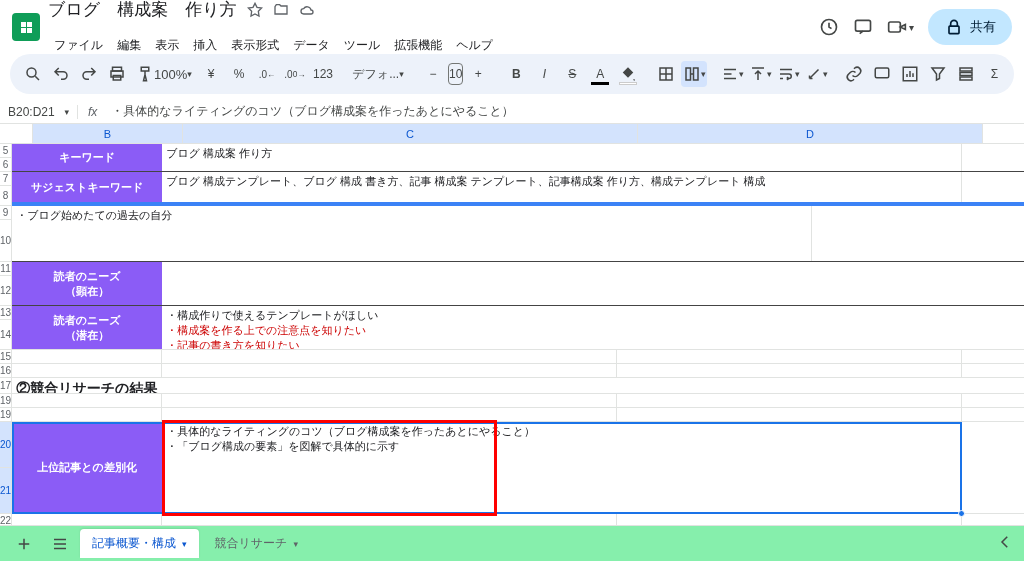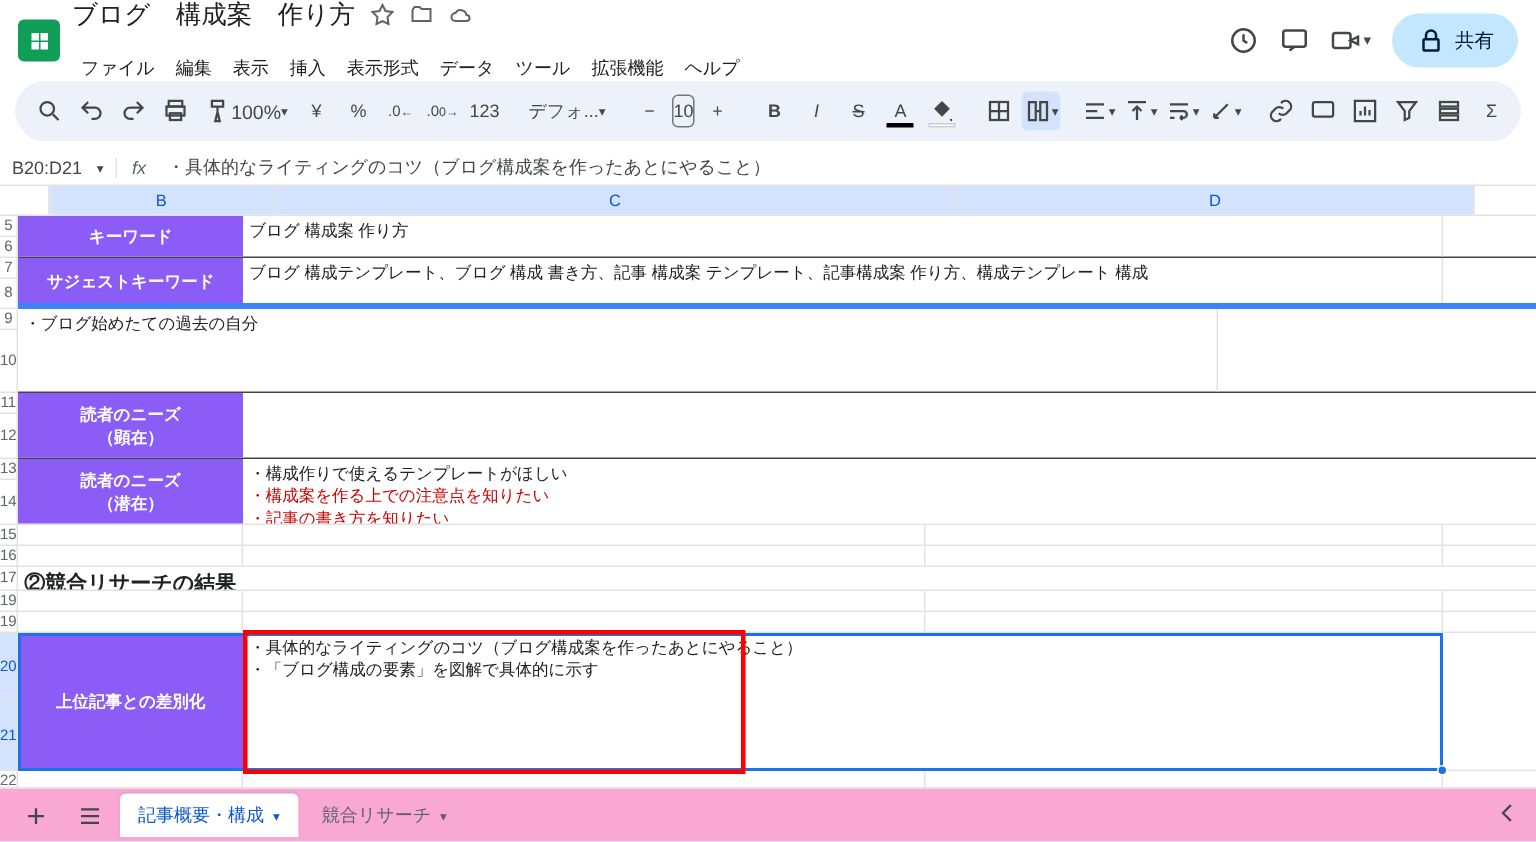--- a/index.html
+++ b/index.html
@@ -60,21 +60,21 @@
 .cell-b { width: 150px; }
 
 .red-text { color: #cc0000; }
 .bold-text { font-weight: bold; font-size: 14px; }
 
 .selection-box { position: absolute; border: 2px solid #1a73e8; pointer-events: none; }
 .selection-handle { position: absolute; width: 7px; height: 7px; background: #1a73e8; border: 1px solid #fff; border-radius: 50%; }
 .red-box { position: absolute; border: 3px solid #ff0000; pointer-events: none; }
 
 
-.sheet-bar { position: absolute; bottom: 0; left: 0; right: 0; height: 36px; border-top: 1px solid #e1e3e1; background: #f9a8d4; display: flex; align-items: center; padding: 0 40px 0 8px; gap: 4px; }
+.sheet-bar { position: absolute; bottom: 0; left: 0; right: 0; height: 36px; border-top: 1px solid #e1e3e1; background: #86efac; display: flex; align-items: center; padding: 0 40px 0 8px; gap: 4px; }
 .sheet-btn { width: 32px; height: 28px; display: flex; align-items: center; justify-content: center; color: #444746; cursor: pointer; }
 .sheet-tab { padding: 6px 12px; font-size: 12px; display: flex; align-items: center; gap: 6px; border-radius: 4px 4px 0 0; cursor: pointer; color: #5f6368; }
 .sheet-tab.active { background: #fff; color: #0b57d0; font-weight: 500; box-shadow: 0 -1px 2px rgba(0,0,0,0.1); }
 .chevron-bottom-right { position: absolute; right: 10px; color: #444746; }
 </style>
 </head>
 <body>
 
 <div class="header">
   <div class="logo">

